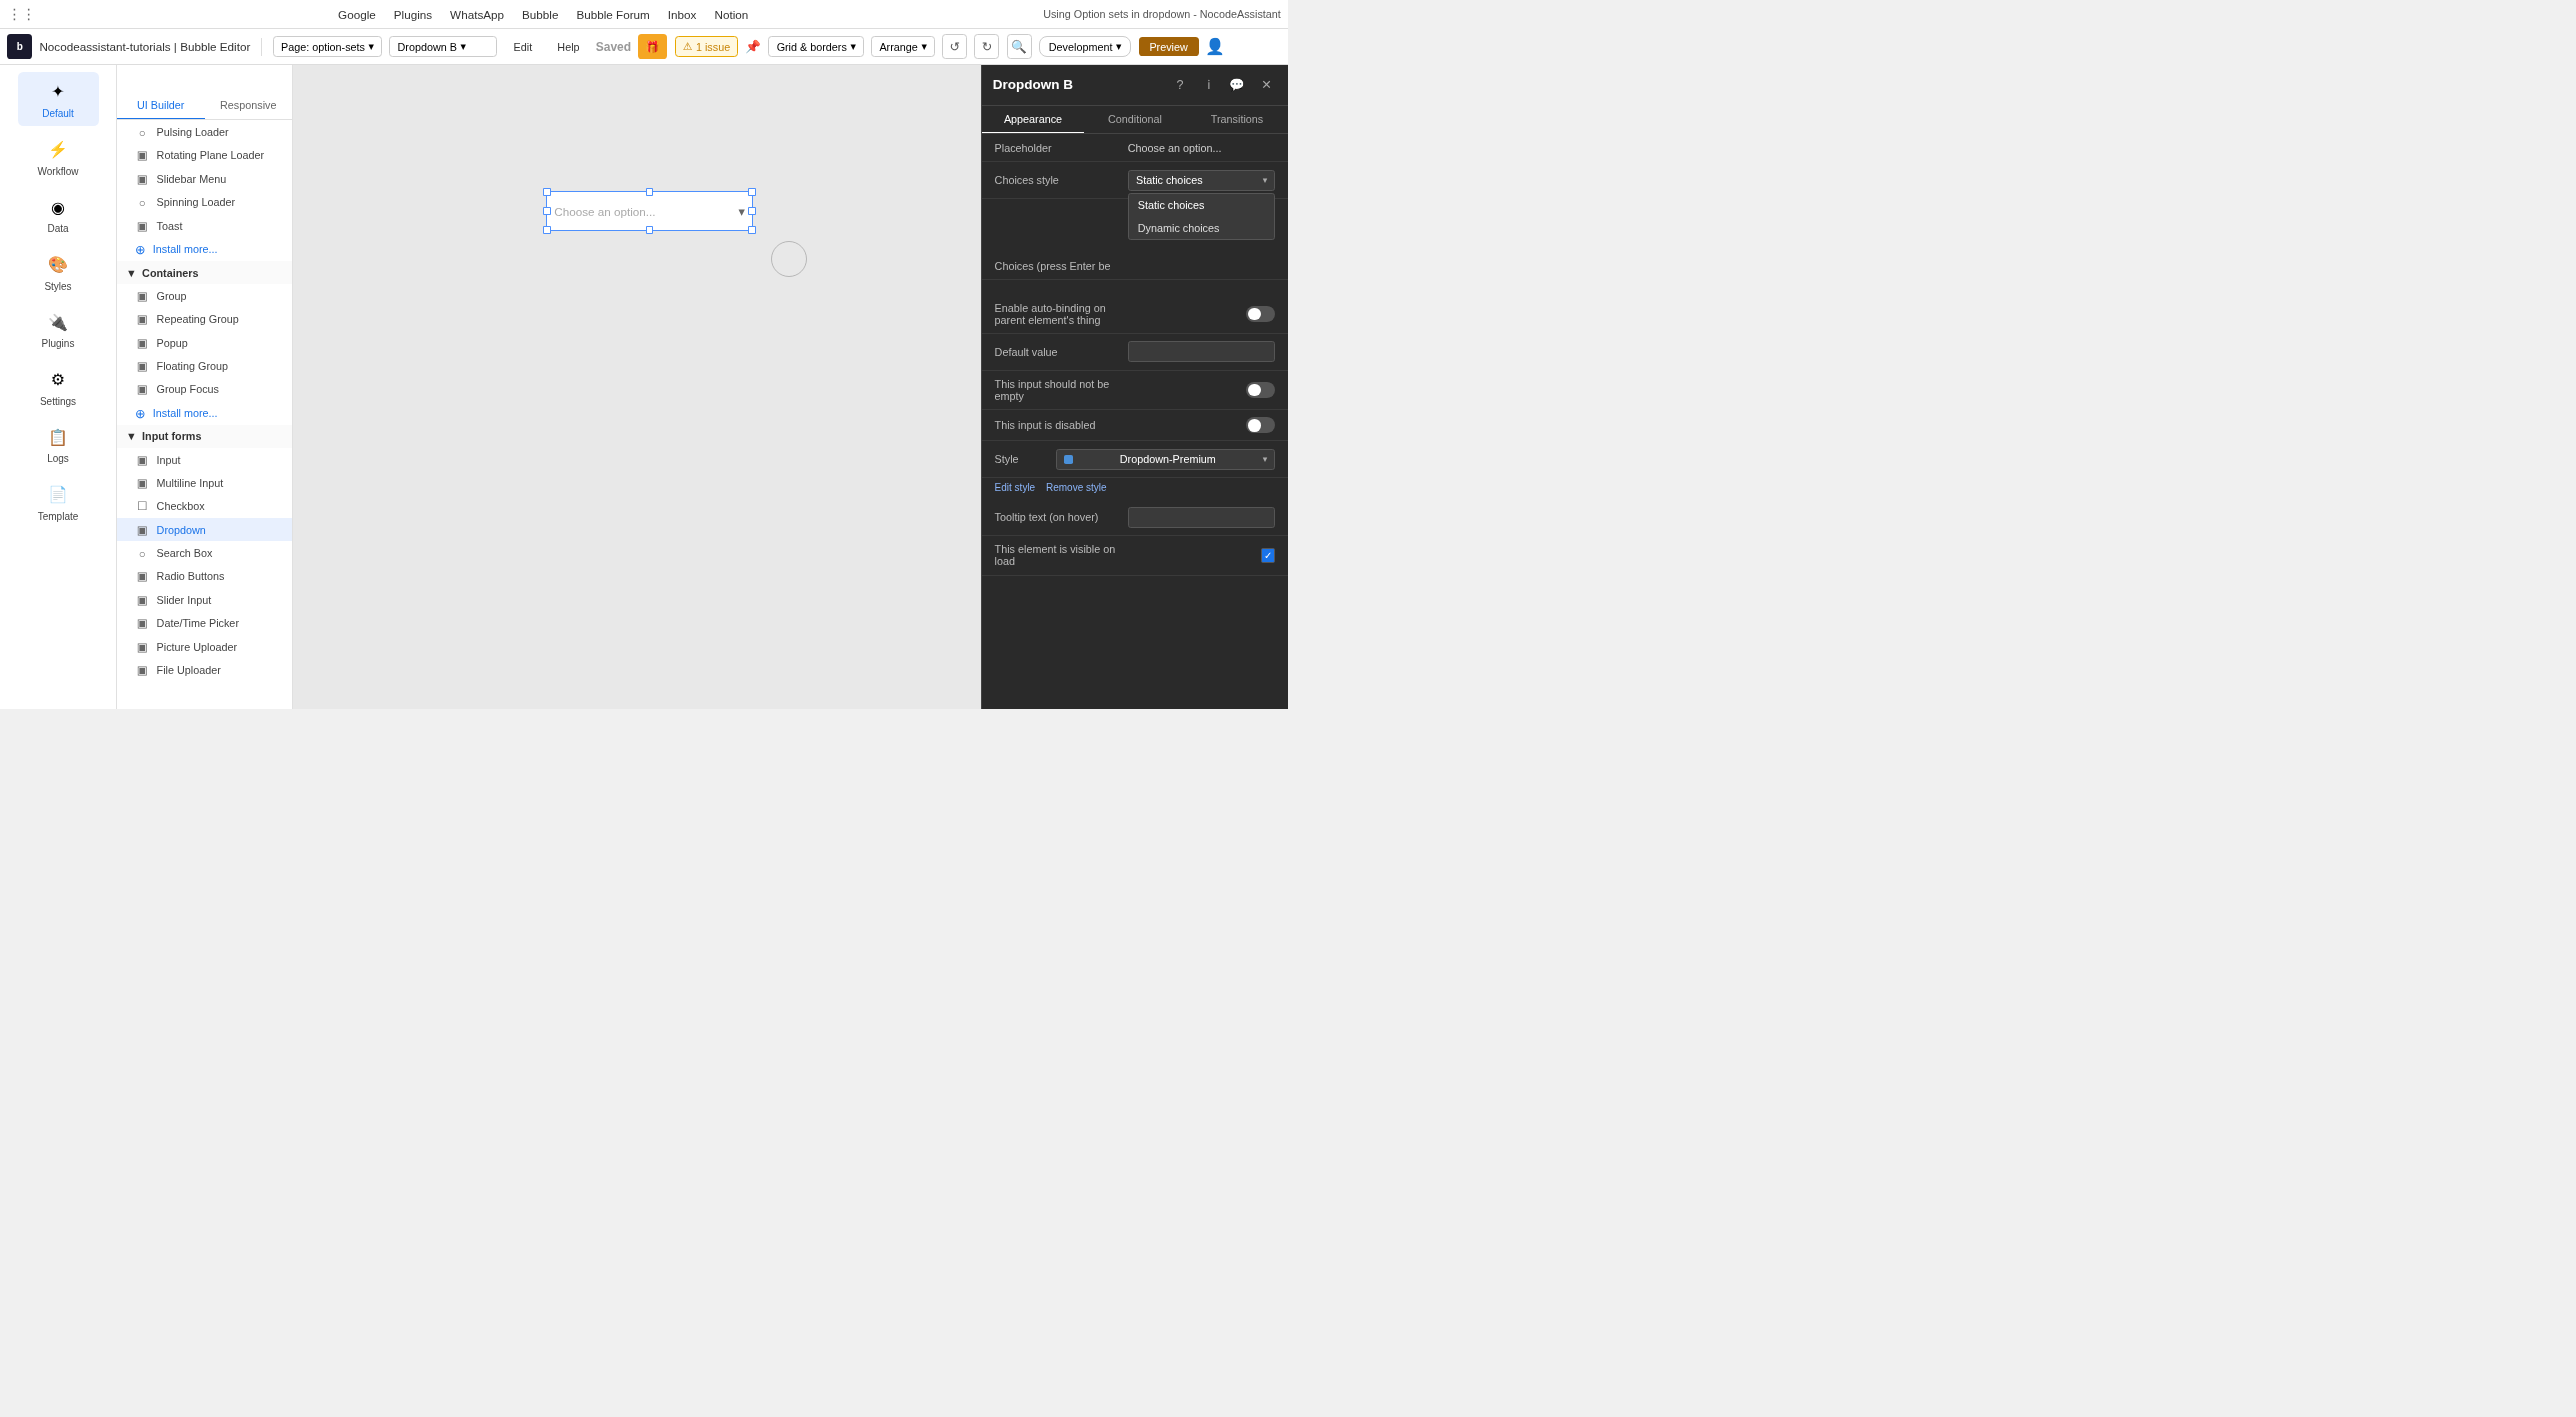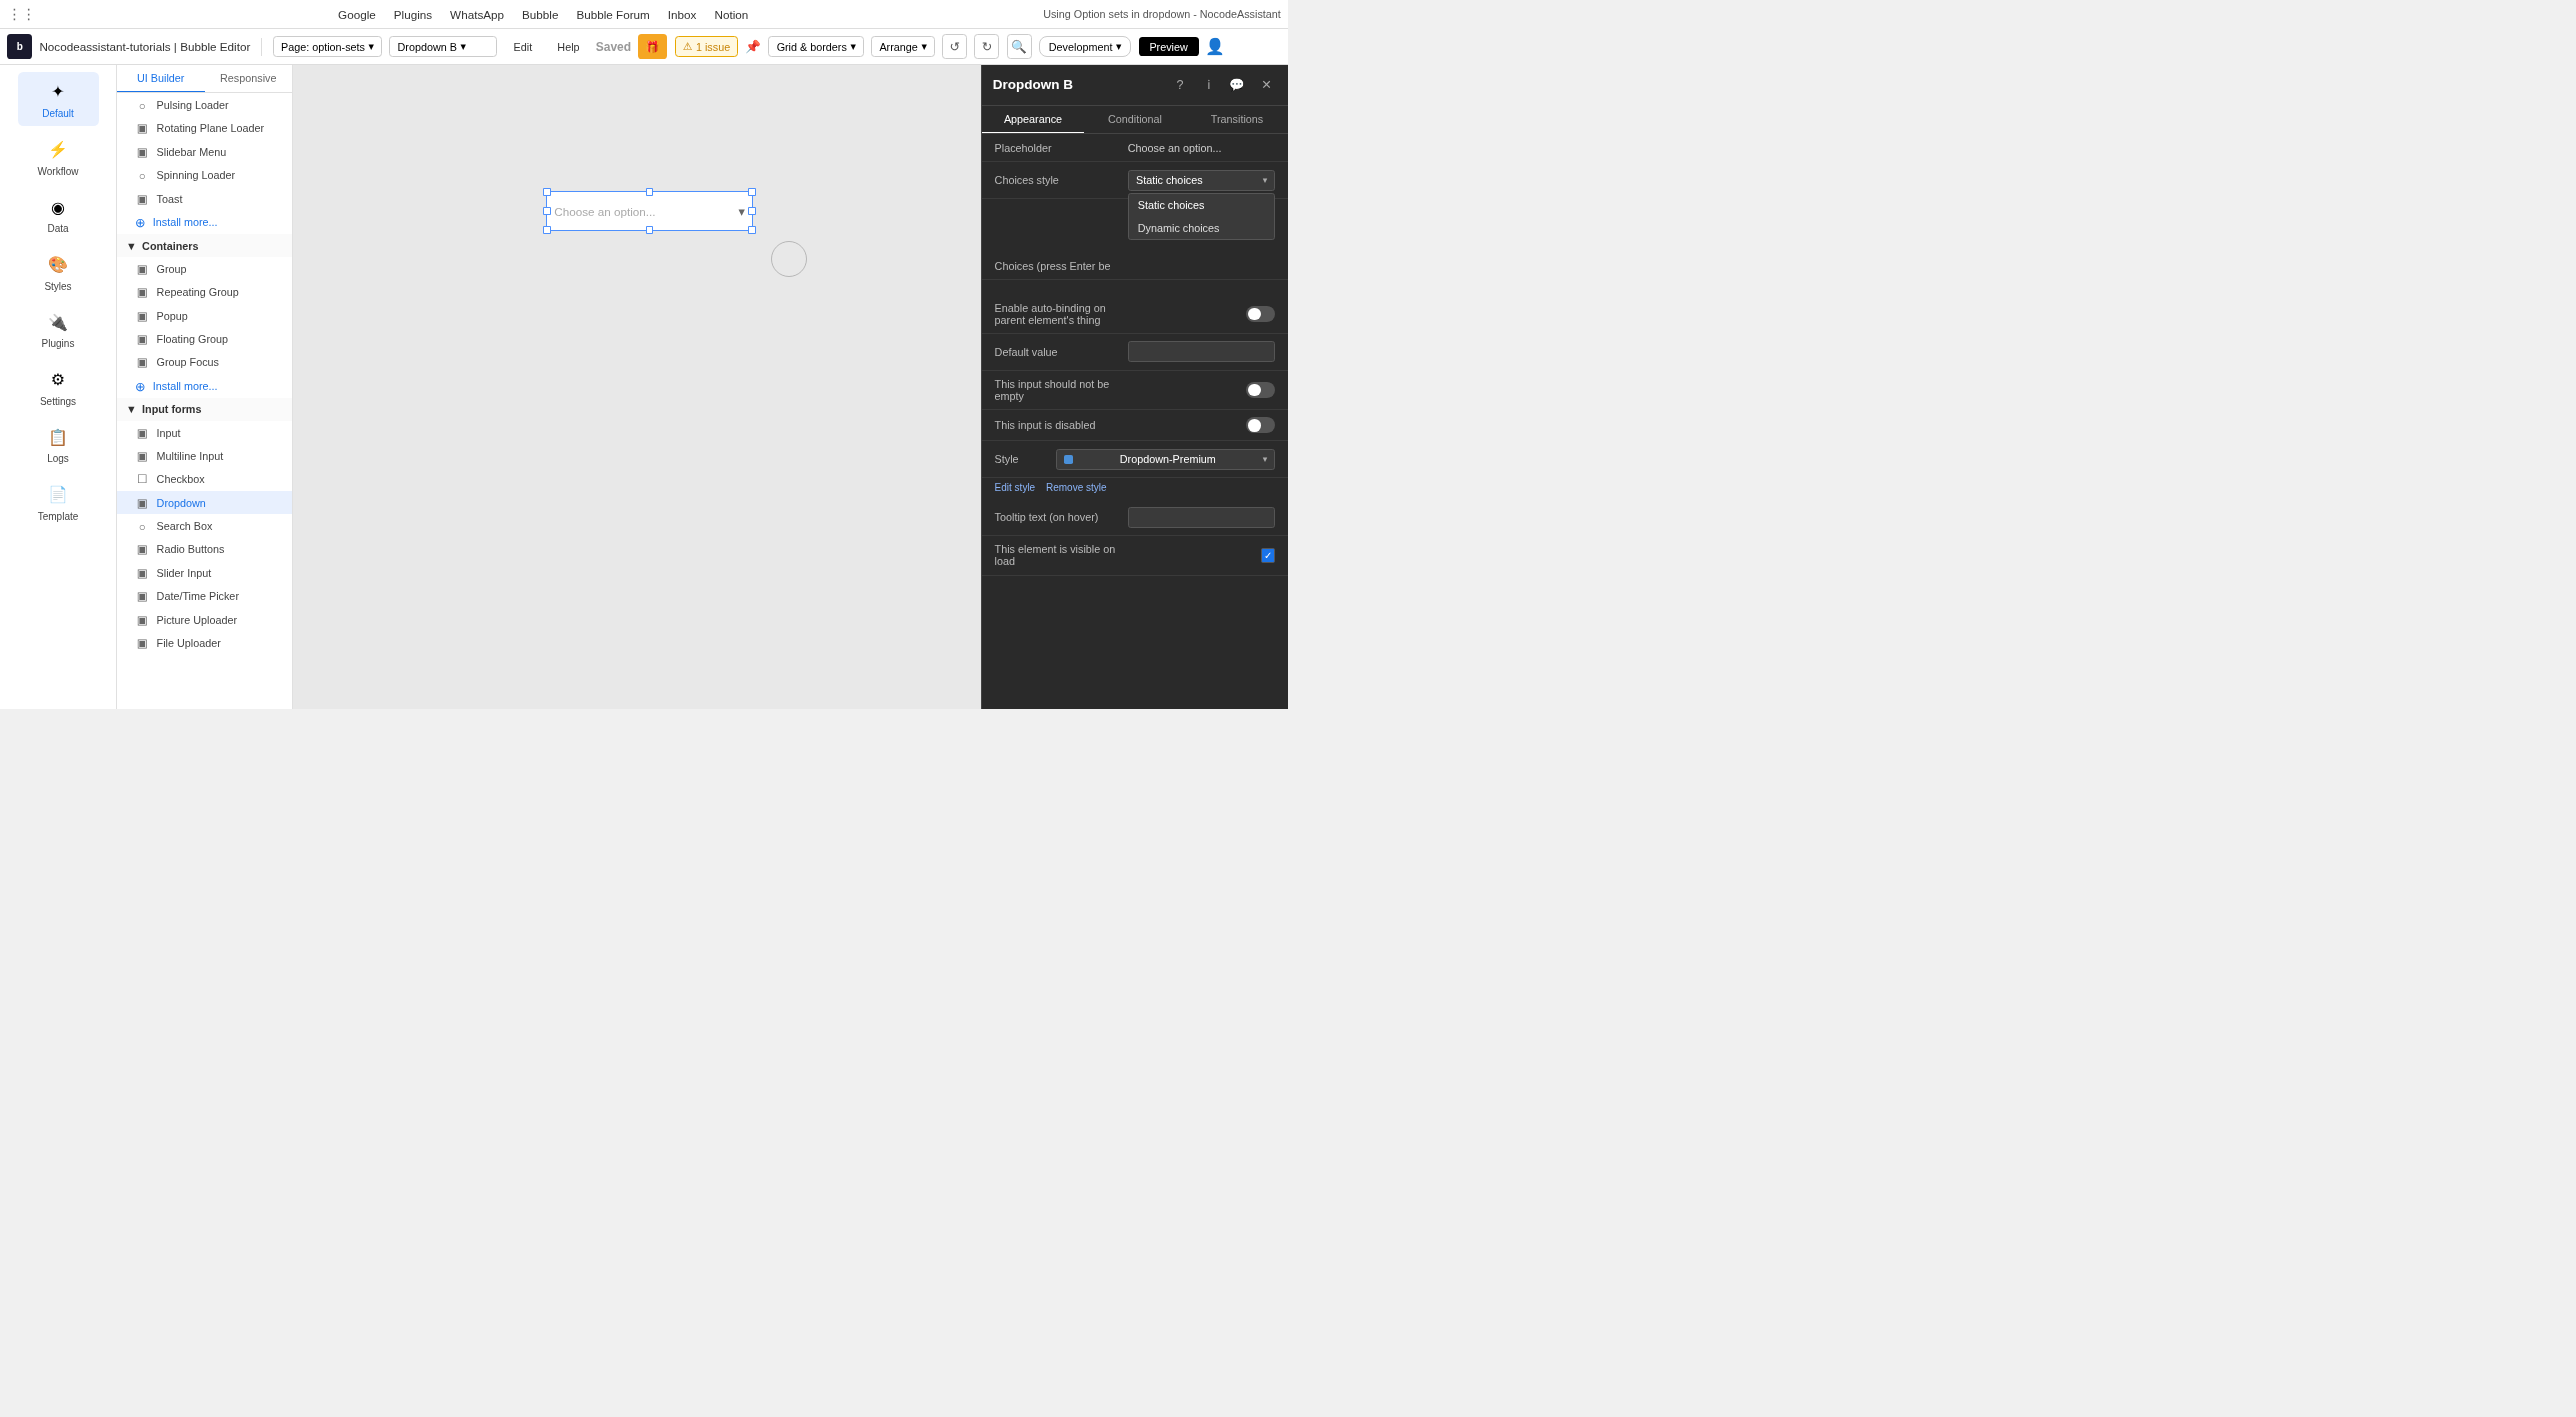--- a/index.html
+++ b/index.html
@@ -18,37 +18,37 @@
     .editor-page-select { display: flex; align-items: center; gap: 3.6px; border: 0.9px solid #ccc; border-radius: 3.6px; padding: 2.7px 7.2px; font-size: 10.8px; cursor: pointer; }
     .editor-element-select { display: flex; align-items: center; gap: 3.6px; border: 0.9px solid #ccc; border-radius: 3.6px; padding: 2.7px 7.2px; font-size: 10.8px; cursor: pointer; min-width: 108px; }
     .toolbar-btn { padding: 3.6px 9px; font-size: 10.8px; cursor: pointer; border: none; background: transparent; color: #333; border-radius: 2.7px; }
     .saved-label { font-size: 12px; color: #999; font-weight: bold; }
     .gift-btn { width: 29px; height: 25px; background: #f5a623; border-radius: 3.6px; display: flex; align-items: center; justify-content: center; cursor: pointer; }
     .issue-btn { display: flex; align-items: center; gap: 3.6px; border: 0.9px solid #e8a800; background: #fff8e0; border-radius: 3.6px; padding: 2.7px 7.2px; font-size: 10.8px; color: #c8860a; cursor: pointer; }
     .grid-btn { display: flex; align-items: center; gap: 3.6px; border: 0.9px solid #ccc; border-radius: 3.6px; padding: 2.7px 7.2px; font-size: 10.8px; cursor: pointer; }
     .arrange-btn { display: flex; align-items: center; gap: 3.6px; border: 0.9px solid #ccc; border-radius: 3.6px; padding: 2.7px 7.2px; font-size: 10.8px; cursor: pointer; }
     .undo-btn, .redo-btn, .search-btn { width: 25px; height: 25px; display: flex; align-items: center; justify-content: center; border: 0.9px solid #ccc; border-radius: 3.6px; cursor: pointer; font-size: 12.6px; color: #555; }
     .dev-btn { display: flex; align-items: center; gap: 3.6px; border: 0.9px solid #ccc; border-radius: 8px; padding: 2.7px 9px; font-size: 10.8px; cursor: pointer; }
-    .preview-btn { background: #000000; color: #fff; border: none; border-radius: 3.6px; padding: 3.6px 10.8px; font-size: 10.8px; cursor: pointer; font-weight: 500; }
+    .preview-btn { background: #a16207; color: #fff; border: none; border-radius: 3.6px; padding: 3.6px 10.8px; font-size: 10.8px; cursor: pointer; font-weight: 500; }
 
     
     .main-layout { display: flex; height: calc(709px - 65px); }
 
     
     .left-sidebar { width: 117px; background: #fff; border-right: 0.9px solid #e0e0e0; display: flex; flex-direction: column; align-items: center; padding-top: 7.2px; gap: 3.6px; }
     .sidebar-nav-item { display: flex; flex-direction: column; align-items: center; padding: 7.2px 3.6px; cursor: pointer; border-radius: 5.4px; width: 81px; gap: 3.6px; }
     .sidebar-nav-item.active { background: #e8f0fe; }
     .sidebar-nav-icon { width: 25px; height: 25px; display: flex; align-items: center; justify-content: center; font-size: 16px; }
     .sidebar-nav-label { font-size: 10px; color: #444; }
     .sidebar-nav-item.active .sidebar-nav-label { color: #1a73e8; }
 
     
     .components-panel { width: 176px; background: #fff; border-right: 0.9px solid #e0e0e0; display: flex; flex-direction: column; overflow: hidden; }
     .panel-tabs { display: flex; border-bottom: 0.9px solid #e0e0e0; }
-    .panel-tab { flex: 1; text-align: center; padding: 7.2px 3.6px; font-size: 10.8px; cursor: pointer; color: #666; }
+    .panel-tab { flex: 1; text-align: center; padding: 7.2px 3.6px; font-size: 10.8px; cursor: pointer; color: #666; margin-top: 27px; }
     .panel-tab.active { color: #1a73e8; border-bottom: 1.8px solid #1a73e8; font-weight: 500; }
     .panel-list { overflow-y: auto; flex: 1; }
     .panel-section-header { display: flex; align-items: center; gap: 5.4px; padding: 5.4px 9px; font-size: 10.8px; font-weight: 600; color: #333; cursor: pointer; background: #fafafa; }
     .panel-item { display: flex; align-items: center; gap: 7.2px; padding: 4.5px 10.8px 4.5px 18px; font-size: 10.8px; color: #444; cursor: pointer; }
     .panel-item.active { background: #e8f0fe; color: #1a73e8; }
     .panel-item-icon { width: 14.4px; height: 14.4px; display: flex; align-items: center; justify-content: center; color: #666; font-size: 11.7px; flex-shrink: 0; }
     .install-more { display: flex; align-items: center; gap: 7.2px; padding: 4.5px 10.8px 4.5px 18px; font-size: 10.8px; color: #1a73e8; cursor: pointer; }
 
     
     .canvas { flex: 1; background: #e8e8e8; position: relative; overflow: hidden; }

